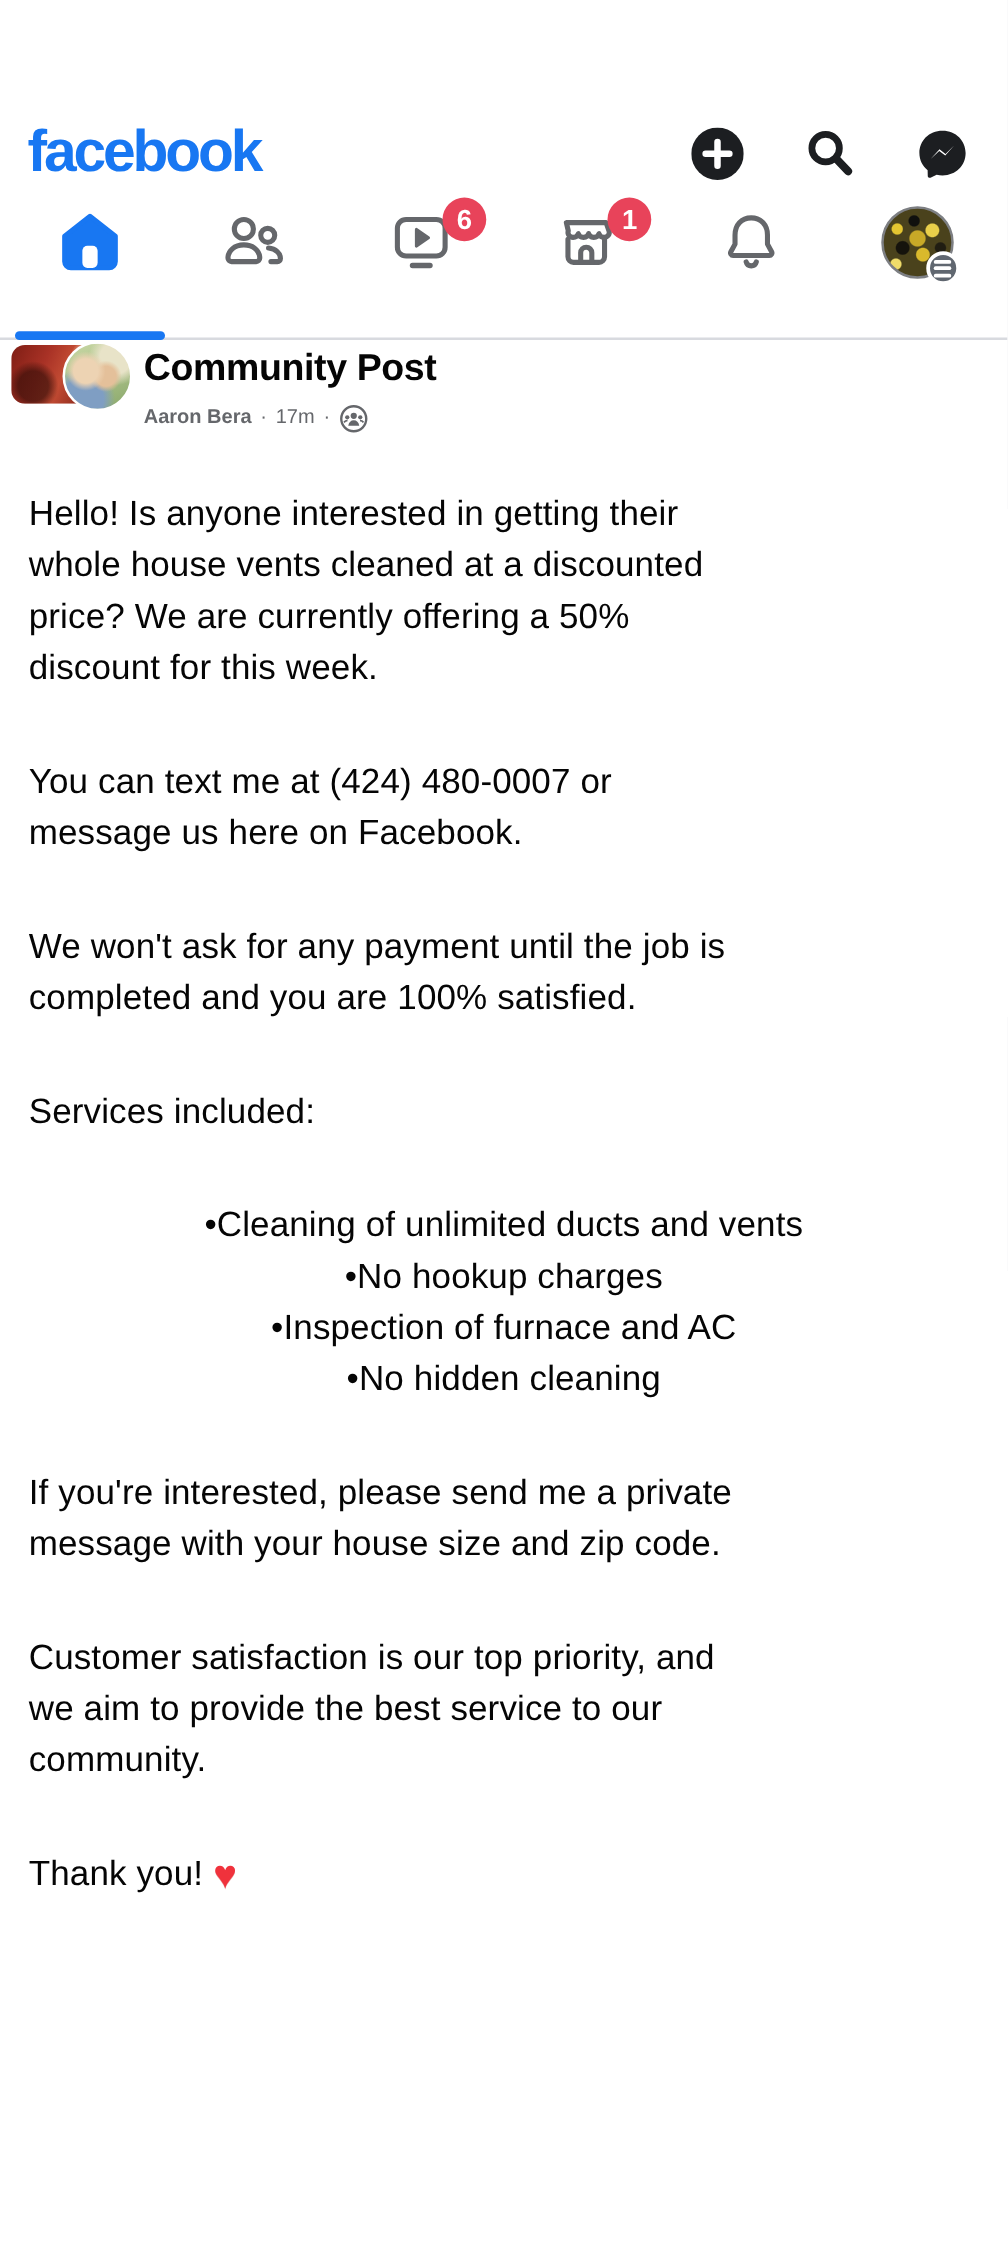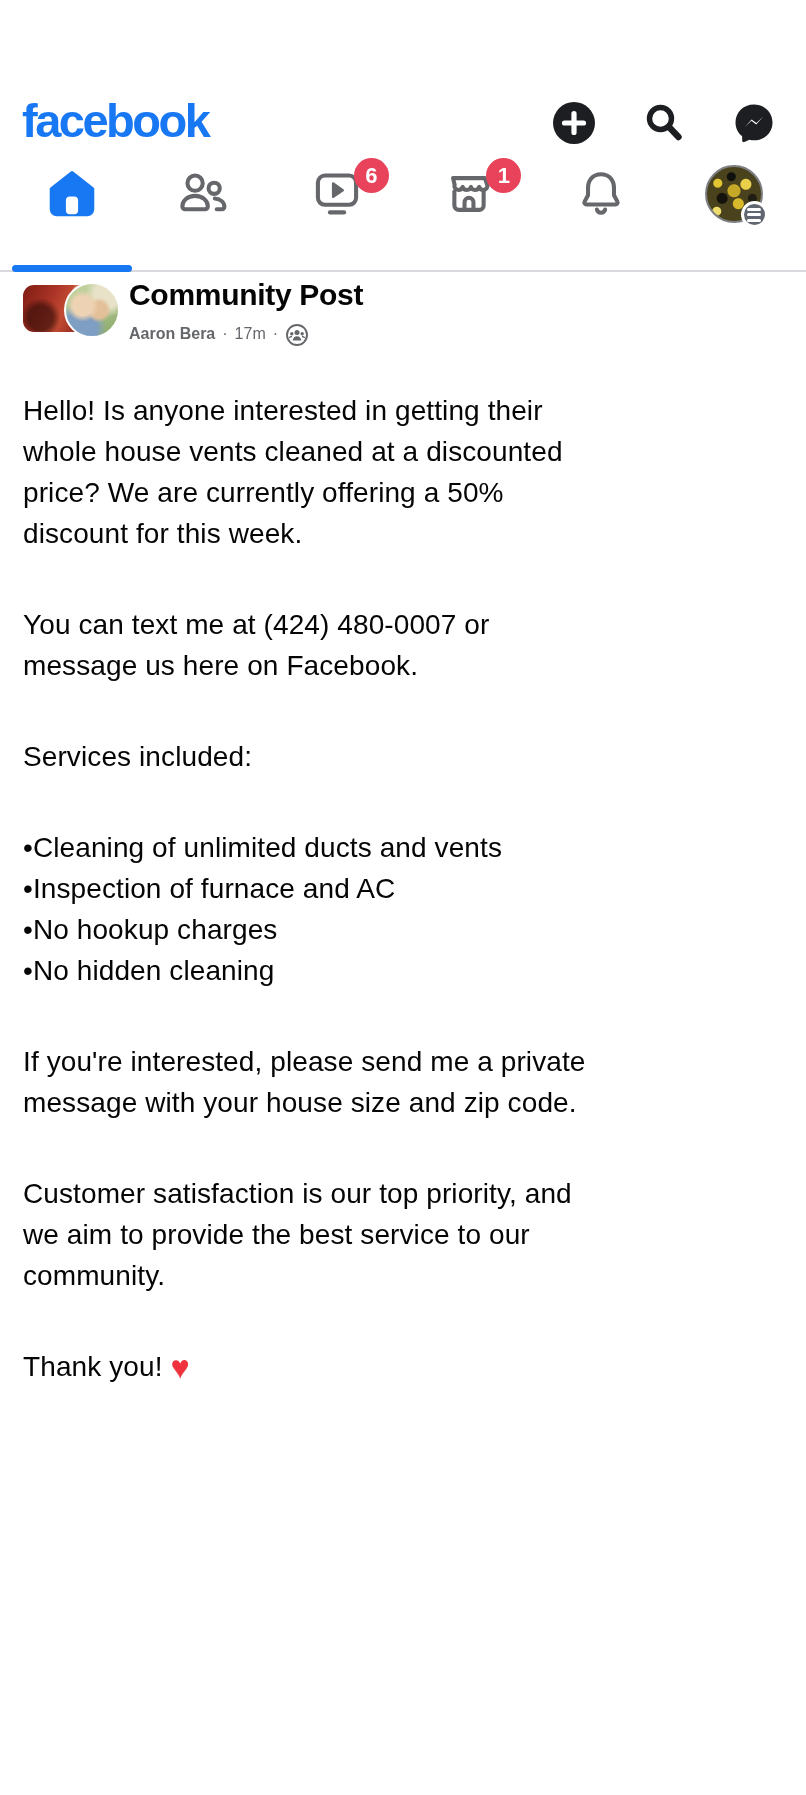--- a/index.html
+++ b/index.html
@@ -69,21 +69,21 @@
       radial-gradient(circle at 78% 82%, #2a250f 0 5px, transparent 6px);
   }
   .avatar-menu-badge{
     position:absolute;right:-7px;bottom:-7px;width:27px;height:27px;
     border-radius:50%;background:#606770;border:3px solid #fff;
     display:flex;flex-direction:column;align-items:center;justify-content:center;gap:2.5px;
   }
   .avatar-menu-badge span{display:block;width:14px;height:3px;background:#fff;border-radius:2px;}
 
   
-  .post-header{display:flex;align-items:center;padding:3px 23px 0;}
+  .post-header{display:flex;align-items:flex-start;padding:3px 9px 0;}
   .post-avatar{position:relative;width:97px;height:54px;flex:0 0 auto;}
   .group-tile{
     position:absolute;left:0;top:1px;width:88px;height:47px;border-radius:11px;
     background-image:
       radial-gradient(circle at 70% 20%, rgba(255,230,200,.55) 0 9px, transparent 14px),
       radial-gradient(circle at 20% 70%, rgba(40,10,5,.6) 0 12px, transparent 20px),
       linear-gradient(115deg,#7e1d14 0%,#a93226 30%,#c24b33 48%,#8e2b1d 70%,#5f1a10 100%);
   }
   .couple-circle{
     position:absolute;left:41px;top:-2px;width:56px;height:56px;border-radius:50%;
@@ -108,21 +108,21 @@
   .byline-sep{font-weight:400;}
   .group-privacy-icon{width:24px;height:24px;display:block;margin-top:2px;}
 
   
   .post-body{
     padding:36px 23px 0;
     font-size:28px;line-height:41px;color:var(--text-primary);
     letter-spacing:0.1px;
   }
   .post-body p{margin:7px 0 50px;white-space:pre-line;}
-  .bullet-list{margin:4px 0 50px;}
+  .bullet-list{margin:4px 0 50px;text-align:center;}
   .closing-line{white-space:nowrap;}
   .heart{
     color:#F0323C;font-size:32px;vertical-align:-2px;margin-left:8px;
     text-shadow:0 1px 0 rgba(200,30,30,.4);
   }
 </style>
 </head>
 <body>
 
 <div class="screen">
@@ -226,26 +226,28 @@
       </div>
     </div>
 
     <div class="post-body">
       <p>Hello! Is anyone interested in getting their
 whole house vents cleaned at a discounted
 price? We are currently offering a 50%
 discount for this week.</p>
       <p>You can text me at (424) 480-0007 or
 message us here on Facebook.</p>
+      <p>We won't ask for any payment until the job is
+completed and you are 100% satisfied.</p>
       <p>Services included:</p>
 
       <div class="bullet-list">
         <div>•Cleaning of unlimited ducts and vents</div>
+        <div>•No hookup charges</div>
         <div>•Inspection of furnace and AC</div>
-        <div>•No hookup charges</div>
         <div>•No hidden cleaning</div>
       </div>
 
       <p>If you're interested, please send me a private
 message with your house size and zip code.</p>
       <p>Customer satisfaction is our top priority, and
 we aim to provide the best service to our
 community.</p>
 
       <p class="closing-line"><span>Thank you!</span><span class="heart">♥</span></p>

